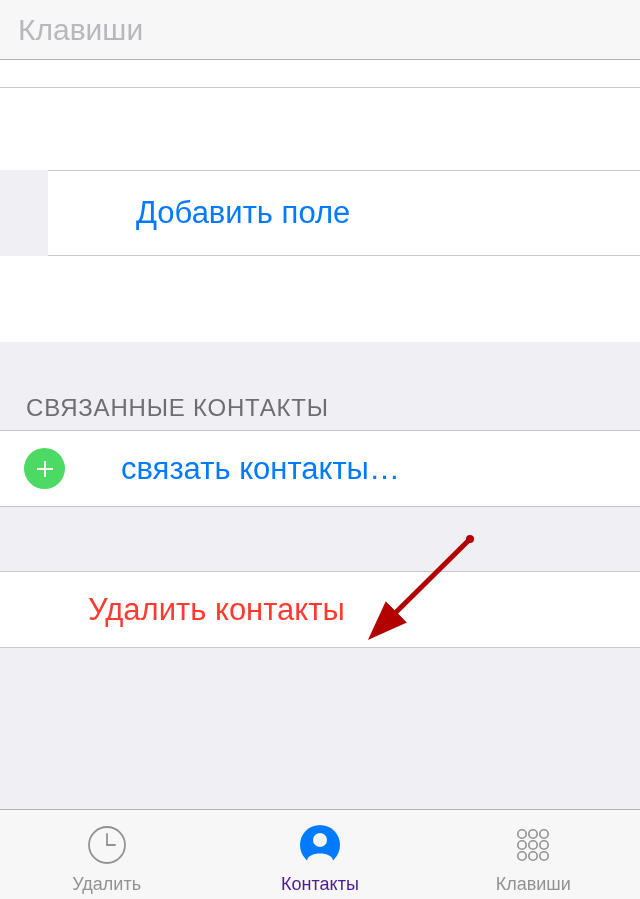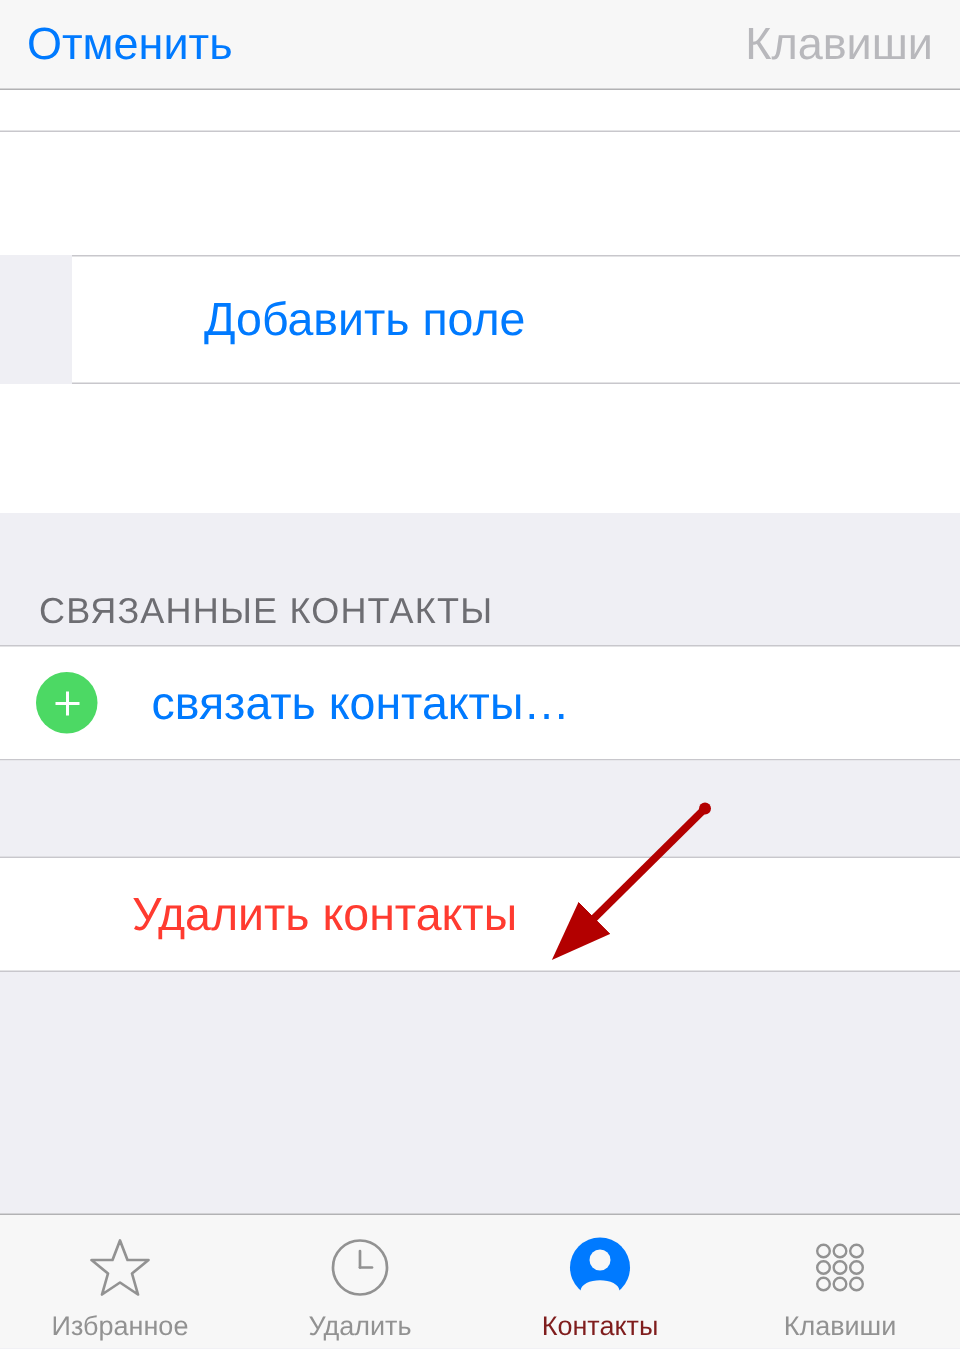--- a/index.html
+++ b/index.html
@@ -78,21 +78,21 @@
     .plus-icon {
       width: 41px; height: 41px;
       background: #4cd964;
       border-radius: 50%;
       display: flex;
       align-items: center;
       justify-content: center;
       flex-shrink: 0;
     }
     .plus-icon svg { display: block; }
-    .row-link-text { color: #007aff; font-size: 31px; }
+    .row-link-text { color: #007aff; font-size: 31px; margin-left: 20px; }
 
     .gap-between { height: 64px; background: #efeff4; }
 
     .row-delete {
       background: #fff;
       border-top: 1px solid #c8c7cc;
       border-bottom: 1px solid #c8c7cc;
       height: 77px;
       display: flex;
       align-items: center;
@@ -121,34 +121,33 @@
       height: 56px;
       display: flex;
       align-items: center;
       justify-content: center;
     }
     .tab-label {
       font-size: 18px;
       color: #929292;
       line-height: 22px;
     }
-    .tab.active .tab-label { color: #7f1d1d; }
+    .tab.active .tab-label { color: #4c1d95; }
 
     .arrow-overlay {
       position: absolute;
       left: 355px;
       top: 533px;
       pointer-events: none;
     }
   </style>
 </head>
 <body>
 
 <div class="navbar">
-  <div class="nav-cancel">Отменить</div>
   <div class="nav-done">Клавиши</div>
 </div>
 
 <div class="blank-row"></div>
 <div class="spacer-white"></div>
 
 <div class="row-addfield">
   <span>Добавить поле</span>
 </div>
 
@@ -177,28 +176,20 @@
   <defs>
     <marker id="arrowhead" markerWidth="8" markerHeight="8" refX="6" refY="3" orient="auto">
       <polygon points="0 0, 8 3, 0 6" fill="#b30000"></polygon>
     </marker>
   </defs>
   <circle cx="115" cy="6" r="4" fill="#b30000"></circle>
   <line x1="115" y1="6" x2="20" y2="100" stroke="#b30000" stroke-width="5" marker-end="url(#arrowhead)"></line>
 </svg>
 
 <div class="tabbar">
-  <div class="tab">
-    <div class="tab-icon">
-      <svg width="44" height="44" viewBox="0 0 44 44">
-        <path d="M22 4 L27 17 L41 17 L30 26 L34 40 L22 32 L10 40 L14 26 L3 17 L17 17 Z" fill="none" stroke="#929292" stroke-width="1.8" stroke-linejoin="round"></path>
-      </svg>
-    </div>
-    <div class="tab-label">Избранное</div>
-  </div>
   <div class="tab">
     <div class="tab-icon">
       <svg width="44" height="44" viewBox="0 0 44 44">
         <circle cx="22" cy="22" r="18" fill="none" stroke="#929292" stroke-width="1.8"></circle>
         <line x1="22" y1="22" x2="22" y2="11" stroke="#929292" stroke-width="1.8" stroke-linecap="round"></line>
         <line x1="22" y1="22" x2="30" y2="22" stroke="#929292" stroke-width="1.8" stroke-linecap="round"></line>
       </svg>
     </div>
     <div class="tab-label">Удалить</div>
   </div>

